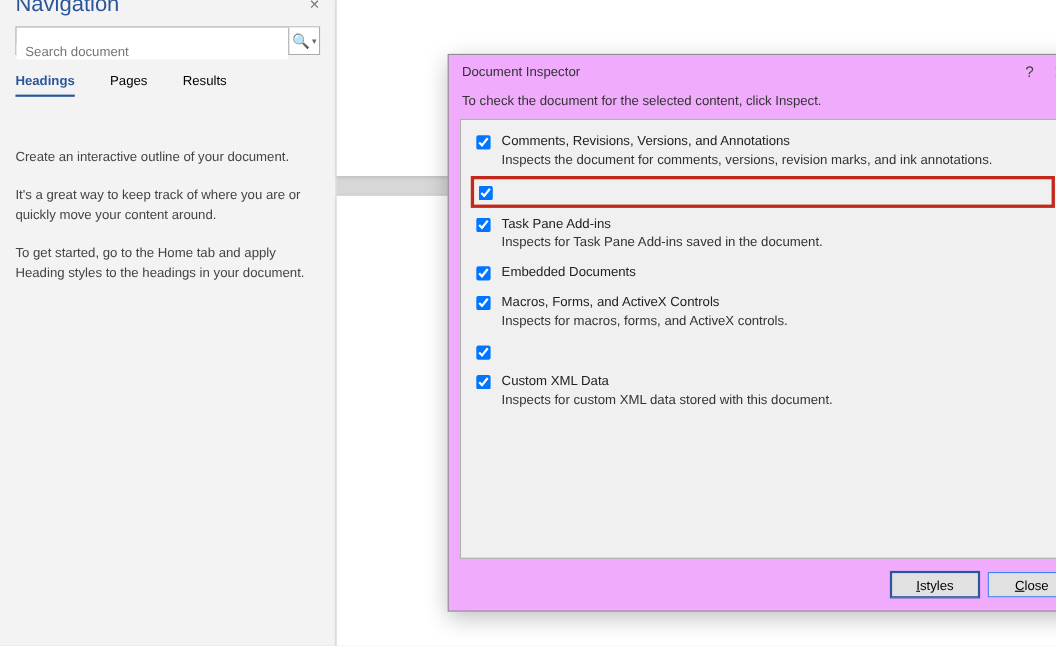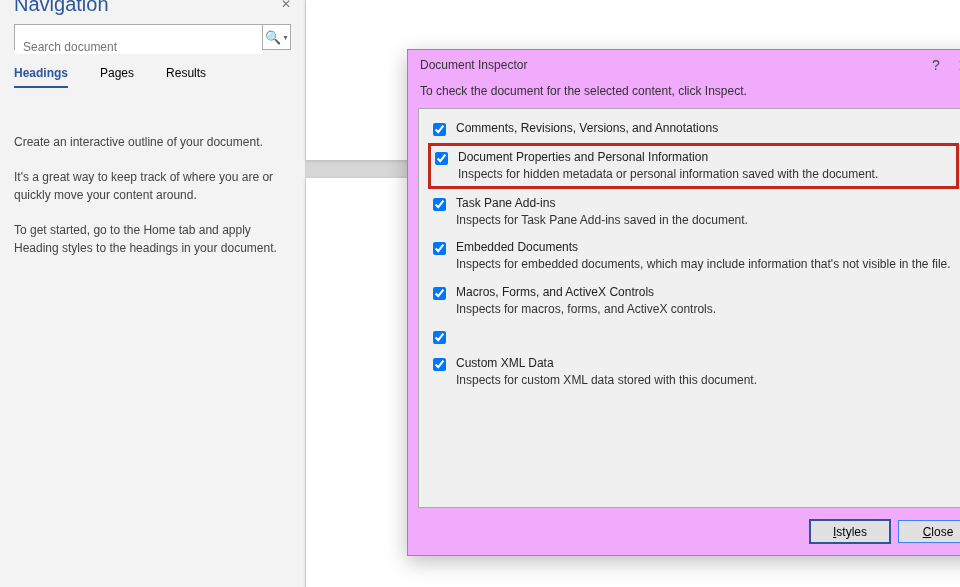--- a/index.html
+++ b/index.html
@@ -306,41 +306,37 @@
   </div>
 
   <div class="dlg-instruction">To check the document for the selected content, click Inspect.</div>
 
   <div class="dlg-list-wrap">
     <div class="dlg-list" id="dlg-list">
         <div class="dlg-item">
           <input type="checkbox" checked="" style="">
           <div class="dlg-item-text">
             <div class="dlg-item-title">Comments, Revisions, Versions, and Annotations</div>
+            <div class="dlg-item-desc">Inspects the document for comments, versions, revision marks, and ink annotations.</div>
           </div>
         </div>
         <div class="dlg-item highlight">
           <input type="checkbox" checked="" style="">
-          <div class="dlg-item-text">
-            <div class="dlg-item-title">Document Properties and Personal Information</div>
-            <div class="dlg-item-desc">Inspects for hidden metadata or personal information saved with the document.</div>
-          </div>
         </div>
         <div class="dlg-item">
           <input type="checkbox" checked="" style="">
           <div class="dlg-item-text">
             <div class="dlg-item-title">Task Pane Add-ins</div>
             <div class="dlg-item-desc">Inspects for Task Pane Add-ins saved in the document.</div>
           </div>
         </div>
         <div class="dlg-item">
           <input type="checkbox" checked="" style="">
           <div class="dlg-item-text">
             <div class="dlg-item-title">Embedded Documents</div>
-            <div class="dlg-item-desc">Inspects for embedded documents, which may include information that's not visible in the file.</div>
           </div>
         </div>
         <div class="dlg-item">
           <input type="checkbox" checked="" style="">
           <div class="dlg-item-text">
             <div class="dlg-item-title">Macros, Forms, and ActiveX Controls</div>
             <div class="dlg-item-desc">Inspects for macros, forms, and ActiveX controls.</div>
           </div>
         </div>
         <div class="dlg-item">

